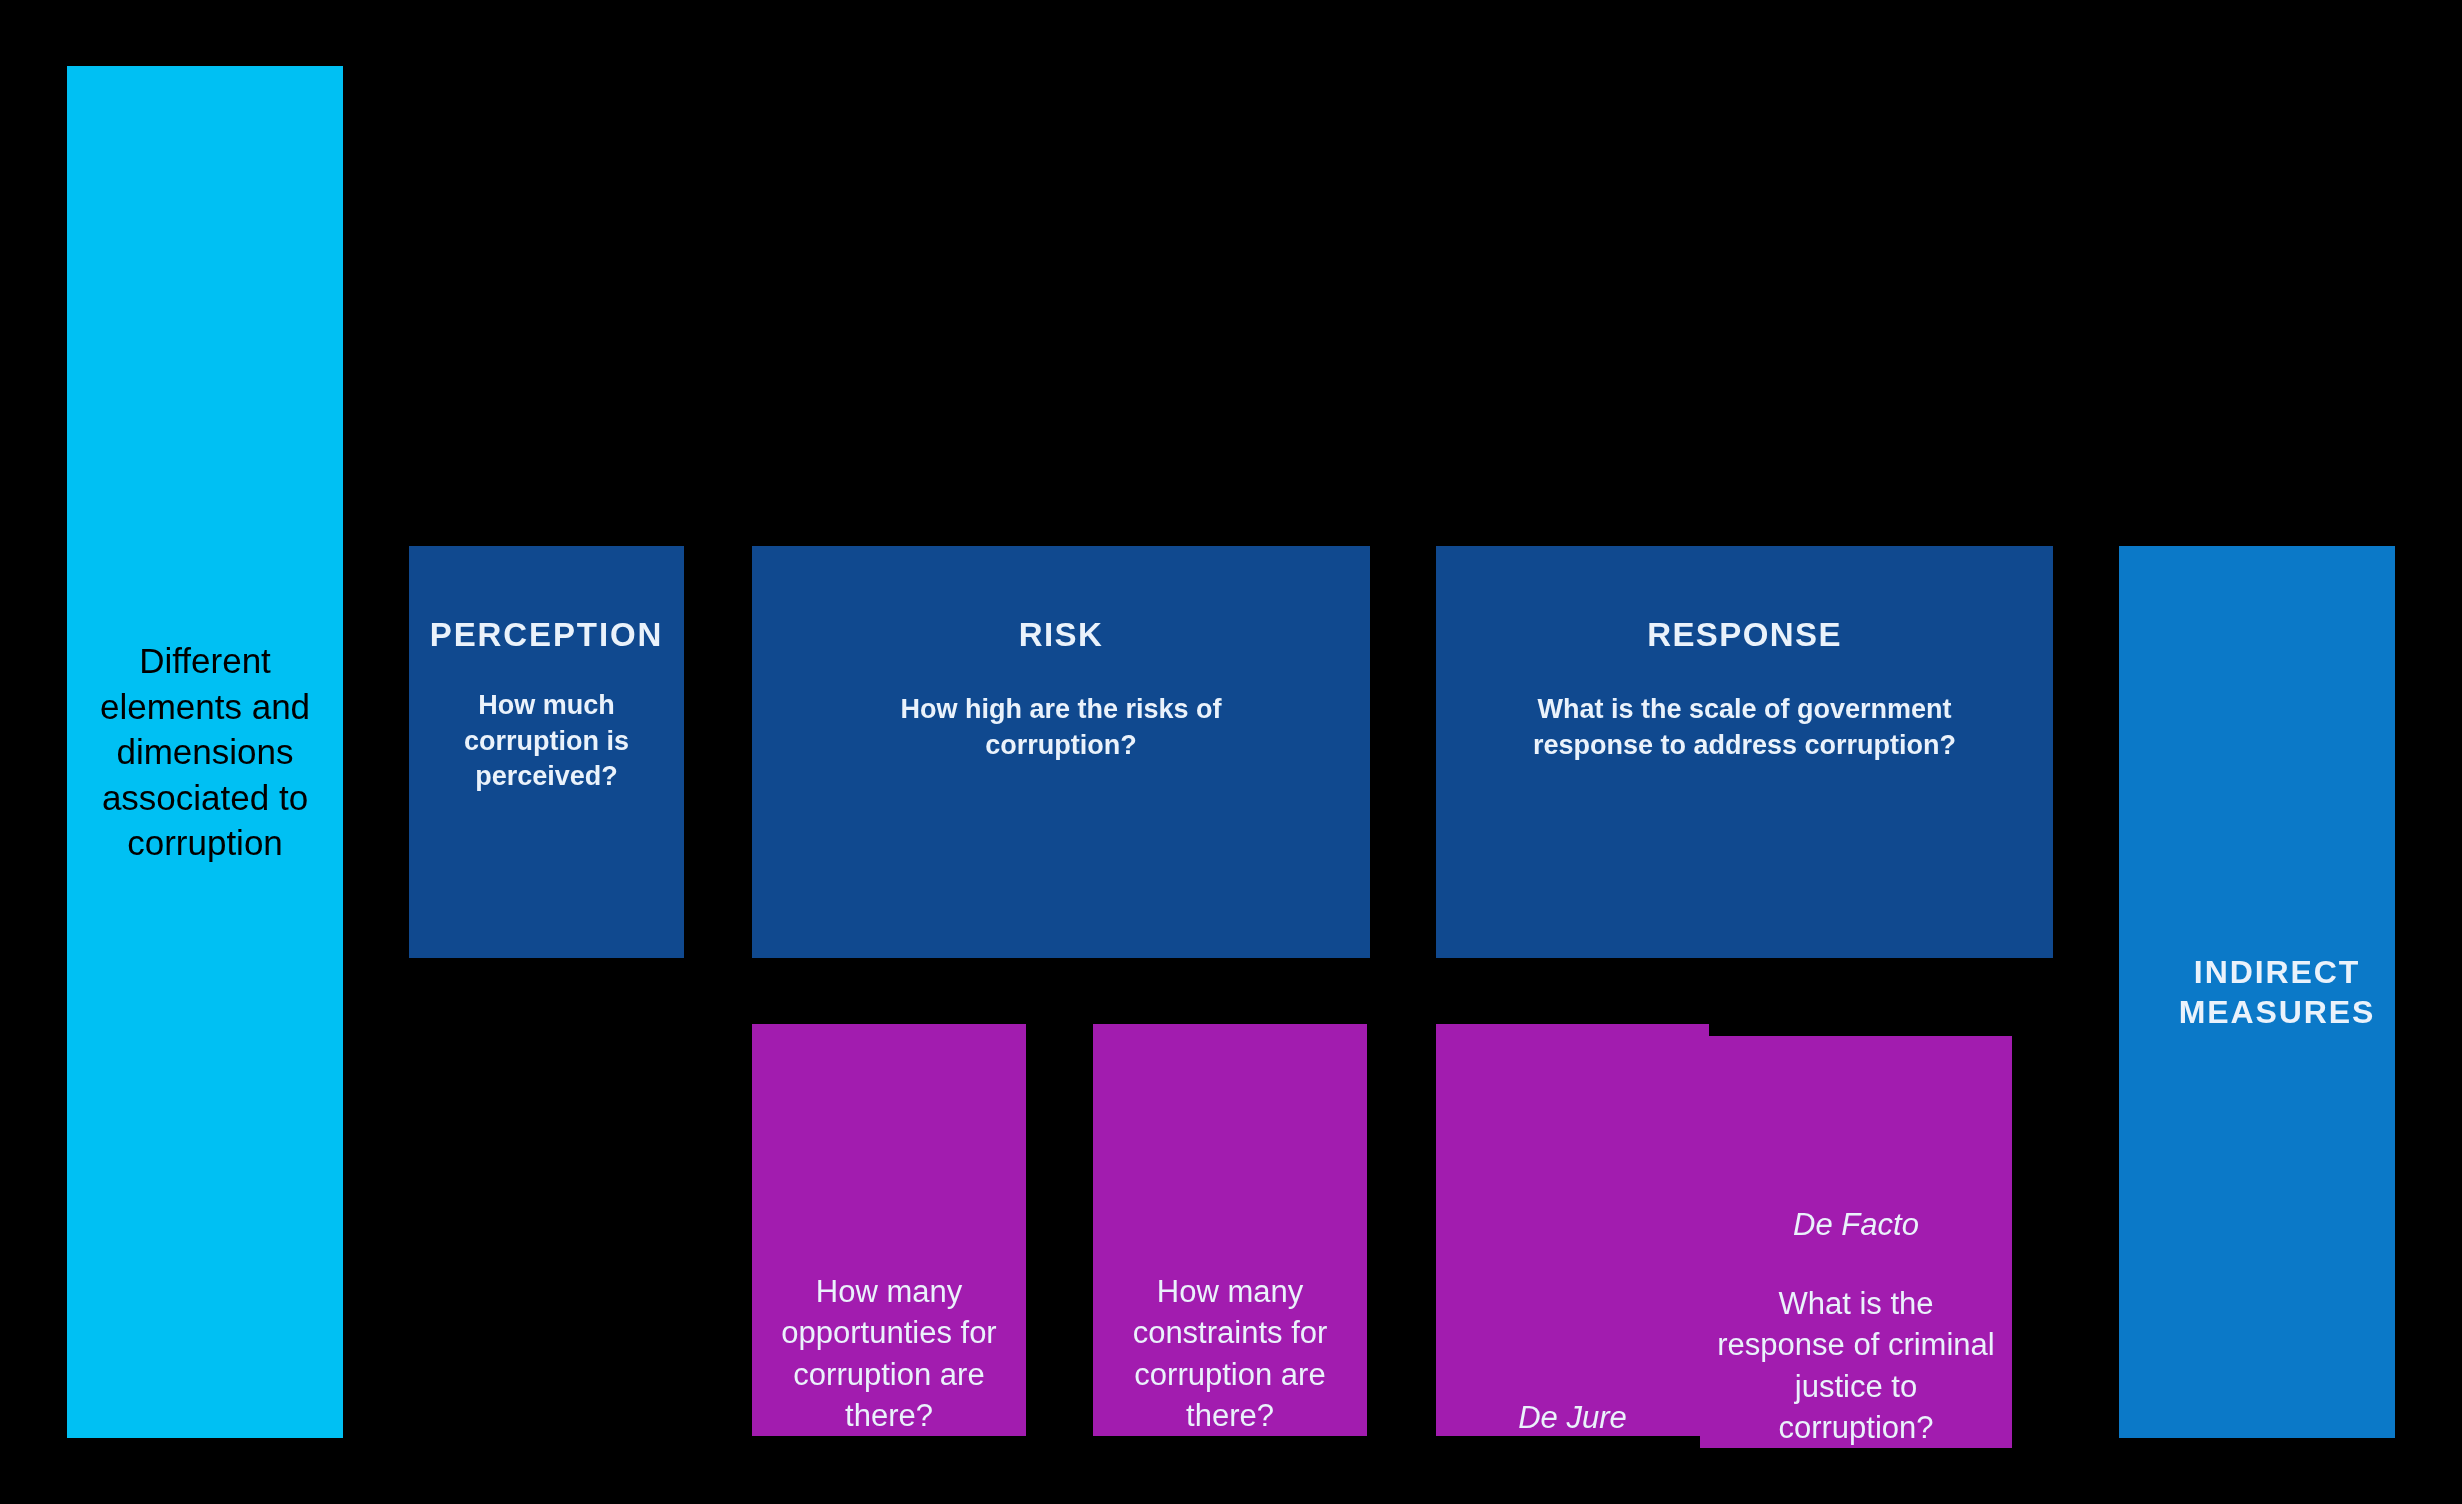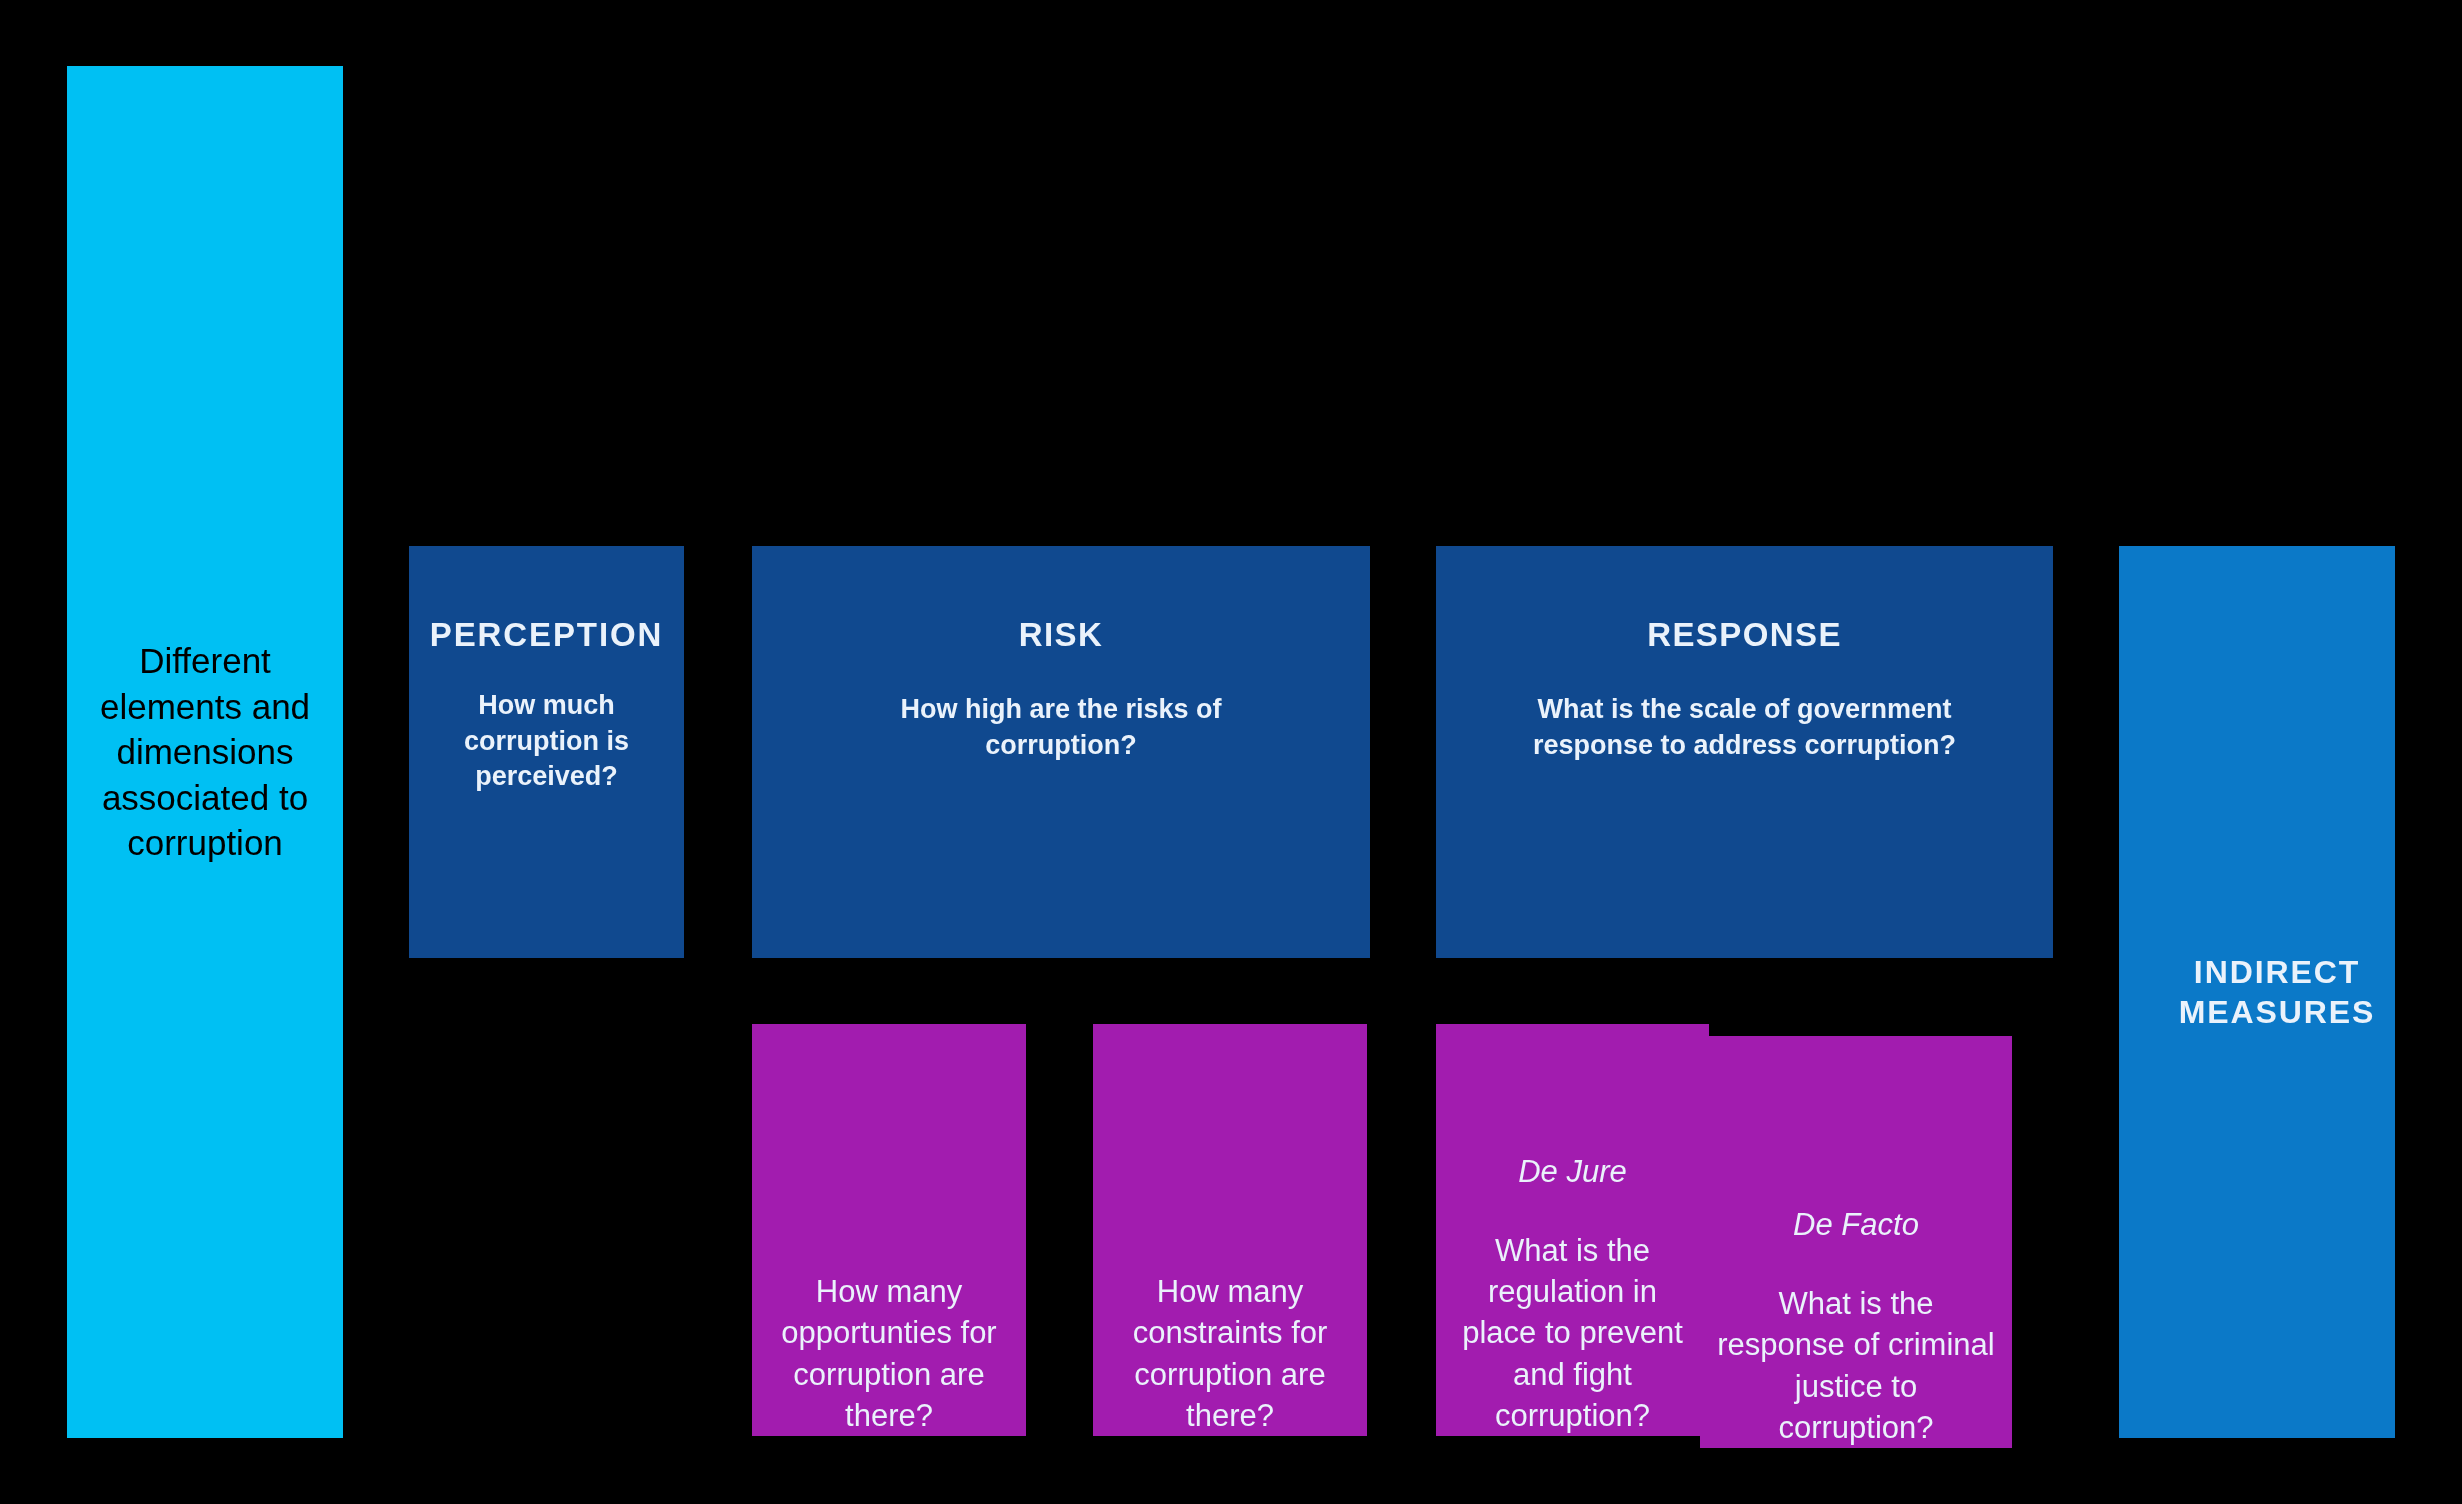--- a/index.html
+++ b/index.html
@@ -171,21 +171,20 @@
   <div class="box leaf" id="opportunities">
     <div class="sub">How many opportunties for corruption are there?</div>
   </div>
 
   <div class="box leaf" id="constraints">
     <div class="sub">How many constraints for corruption are there?</div>
   </div>
 
   <div class="box leaf" id="dejure">
     <div class="ital">De Jure</div>
-    <div class="sub spaced">What is the regulation in place to prevent and fight corruption?</div>
   </div>
 
   <div class="box leaf" id="defacto">
     <div class="ital">De Facto</div>
     <div class="sub spaced">What is the response of criminal justice to corruption?</div>
   </div>
 
 </div>
 
 

